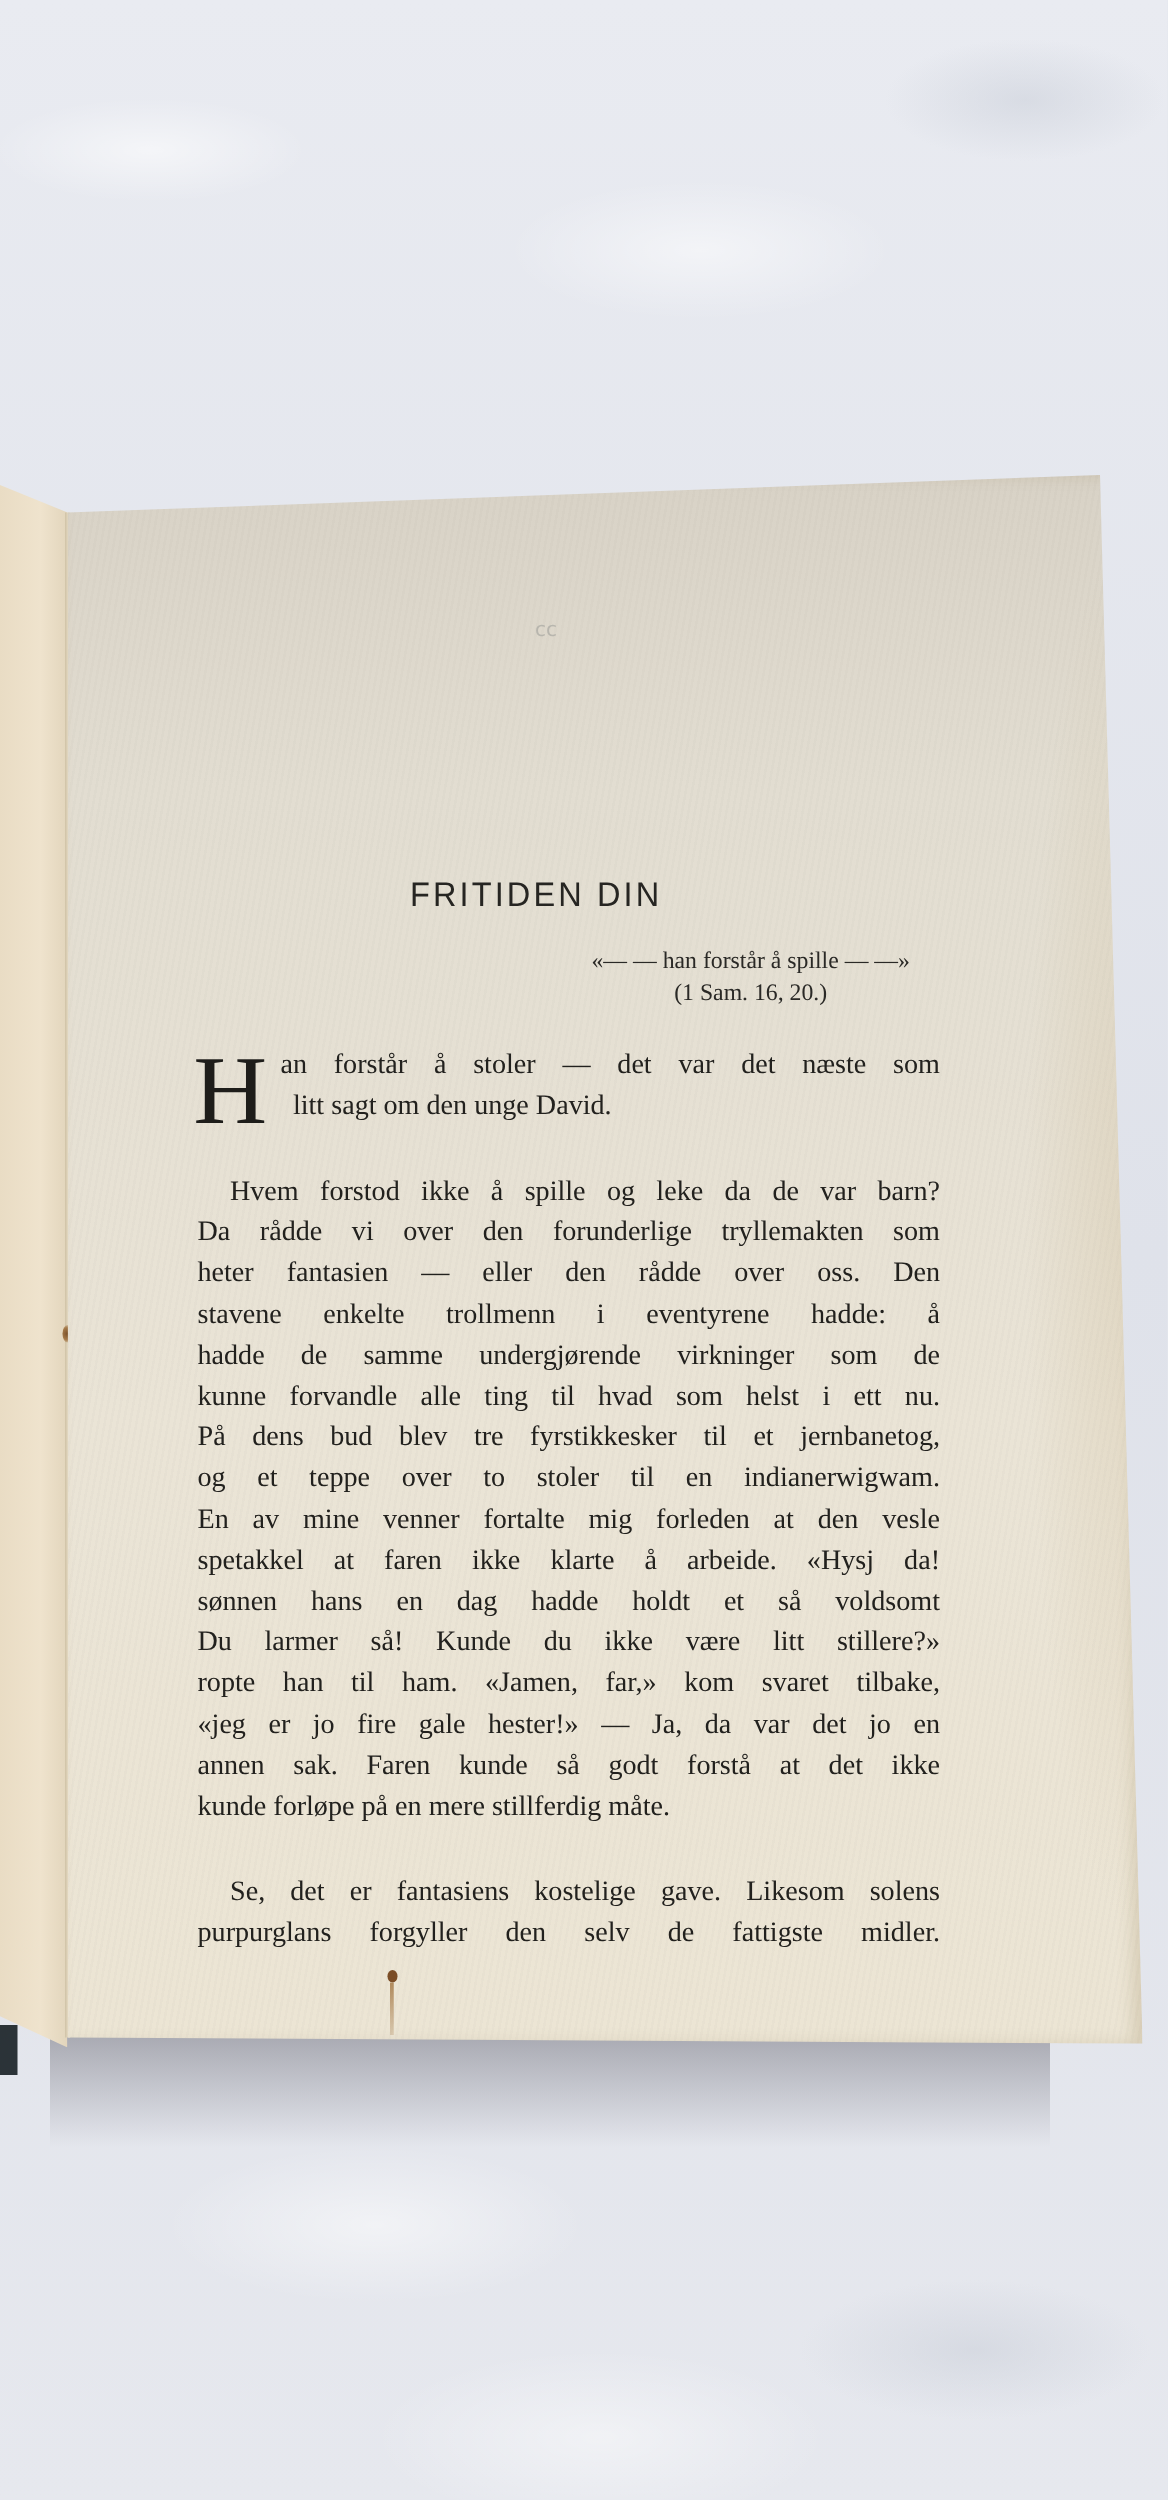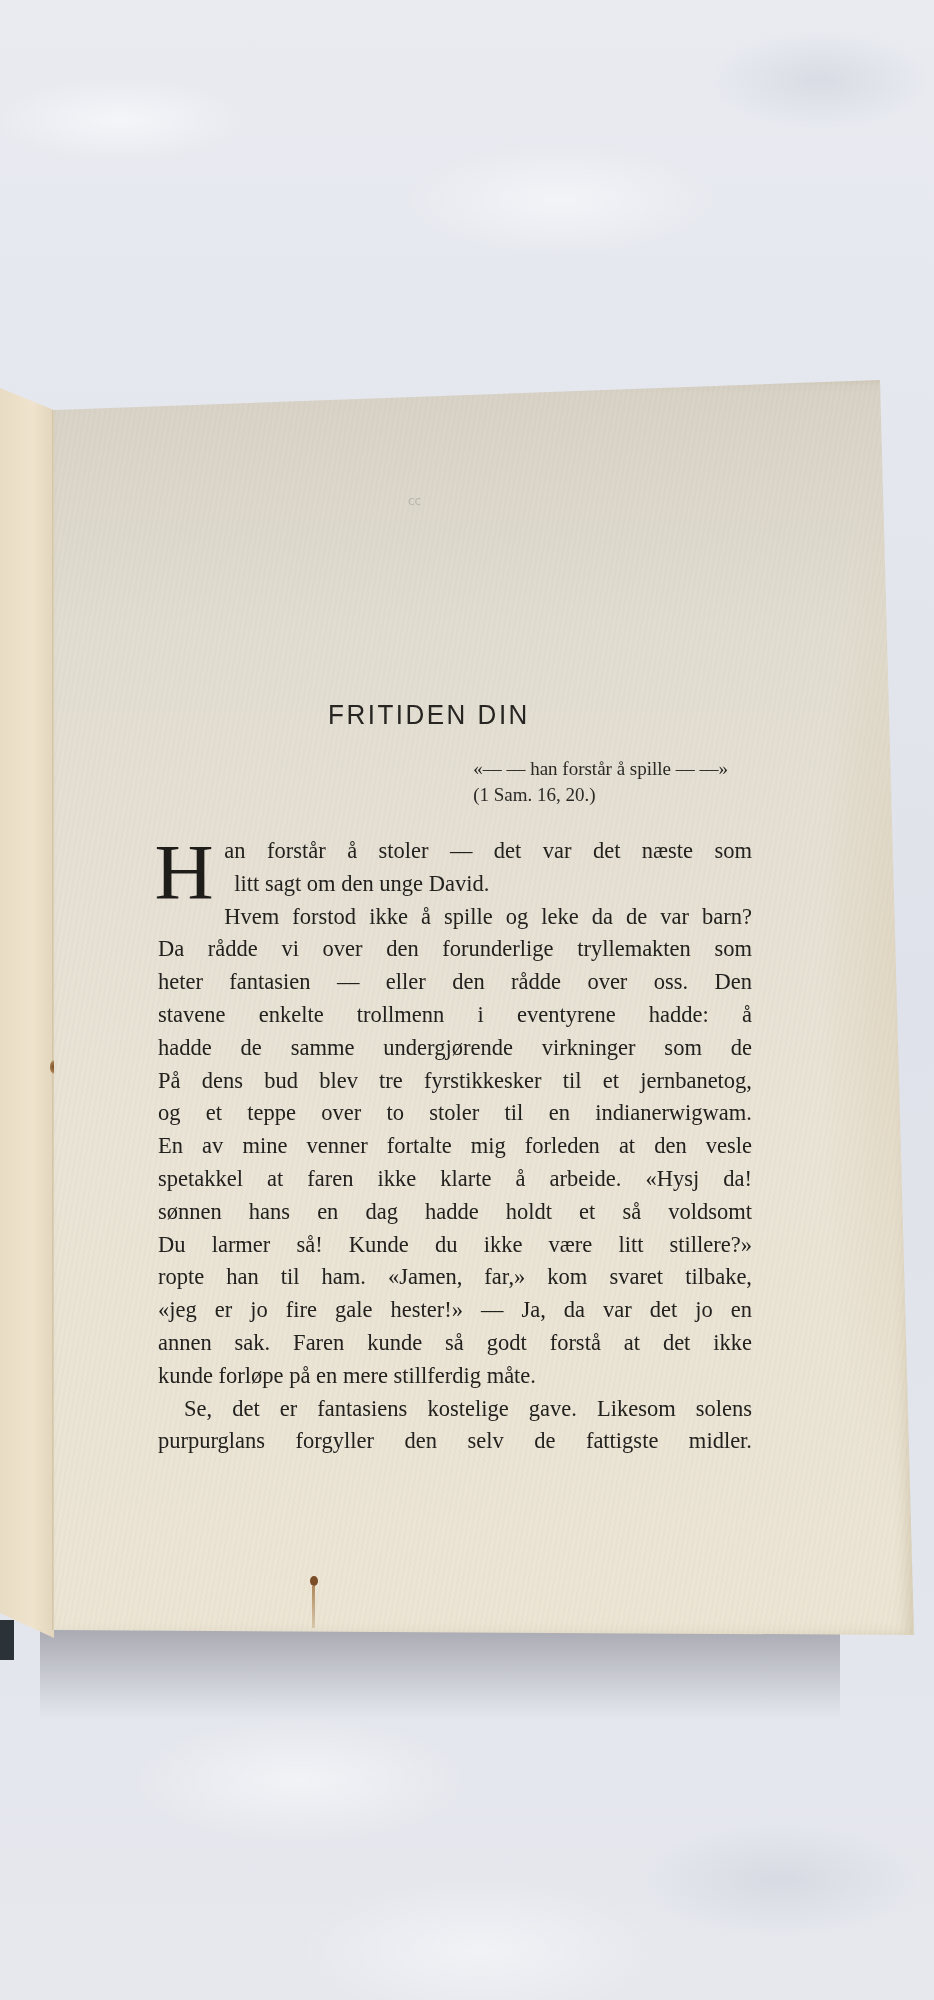--- a/index.html
+++ b/index.html
@@ -94,23 +94,23 @@
     .stain-drip {
       position: absolute;
       left: 312px;
       top: 1586px;
       width: 3px;
       height: 42px;
       background: linear-gradient(180deg, #b08a5c, rgba(176,138,92,0.3));
     }
     .faint-mark {
       position: absolute;
-      left: 408px;
+      left: 428px;
       top: 494px;
-      font-size: 12px;
+      font-size: 16px;
       color: rgba(160,160,155,0.6);
       font-family: "DejaVu Sans", sans-serif;
     }
     .text-block {
       position: absolute;
       left: 158px;
       top: 700px;
       width: 600px;
       color: #232220;
     }
@@ -127,21 +127,21 @@
       white-space: nowrap;
       transform: scaleY(1.05);
     }
     .epigraph {
       position: absolute;
       right: 30px;
       top: 56px;
       font-family: "Liberation Serif", serif;
       font-size: 19px;
       line-height: 26px;
-      text-align: left;
+      text-align: center;
       color: #2a2926;
     }
     .body-text {
       position: absolute;
       left: 0;
       top: 135px;
       width: 594px;
       font-family: "Liberation Serif", serif;
       font-size: 22.5px;
       line-height: 32.8px;
@@ -152,20 +152,21 @@
       display: block;
       white-space: nowrap;
       text-align-last: justify;
       text-align: justify;
     }
     .line.last {
       text-align-last: left;
     }
     .line.indent {
       padding-left: 26px;
+      margin-top: 36px;
     }
     .first-para {
       position: relative;
     }
     .dropcap {
       float: left;
       font-family: "Liberation Serif", serif;
       font-size: 78px;
       line-height: 62px;
       height: 64px;
@@ -208,20 +209,21 @@
         <span class="line last" style="padding-left:10px">litt sagt om den unge David.</span>
       </div>
     </div>
 
     <div>
       <span class="line indent">Hvem forstod ikke å spille og leke da de var barn?</span>
       <span class="line">Da rådde vi over den forunderlige tryllemakten som</span>
       <span class="line">heter fantasien — eller den rådde over oss.  Den</span>
       <span class="line">stavene enkelte trollmenn i eventyrene hadde: å</span>
       <span class="line">hadde de samme undergjørende virkninger som de</span>
+      <span class="line">kunne forvandle alle ting til hvad som helst i ett nu.</span>
       <span class="line">På dens bud blev tre fyrstikkesker til et jernbanetog,</span>
       <span class="line">og et teppe over to stoler til en indianerwigwam.</span>
       <span class="line">En av mine venner fortalte mig forleden at den vesle</span>
       <span class="line">spetakkel at faren ikke klarte å arbeide. «Hysj da!</span>
       <span class="line">sønnen hans en dag hadde holdt et så voldsomt</span>
       <span class="line">Du larmer så!  Kunde du ikke være litt stillere?»</span>
       <span class="line">ropte han til ham. «Jamen, far,» kom svaret tilbake,</span>
       <span class="line">«jeg er jo fire gale hester!» — Ja, da var det jo en</span>
       <span class="line">annen sak. Faren kunde så godt forstå at det ikke</span>
       <span class="line last">kunde forløpe på en mere stillferdig måte.</span>

